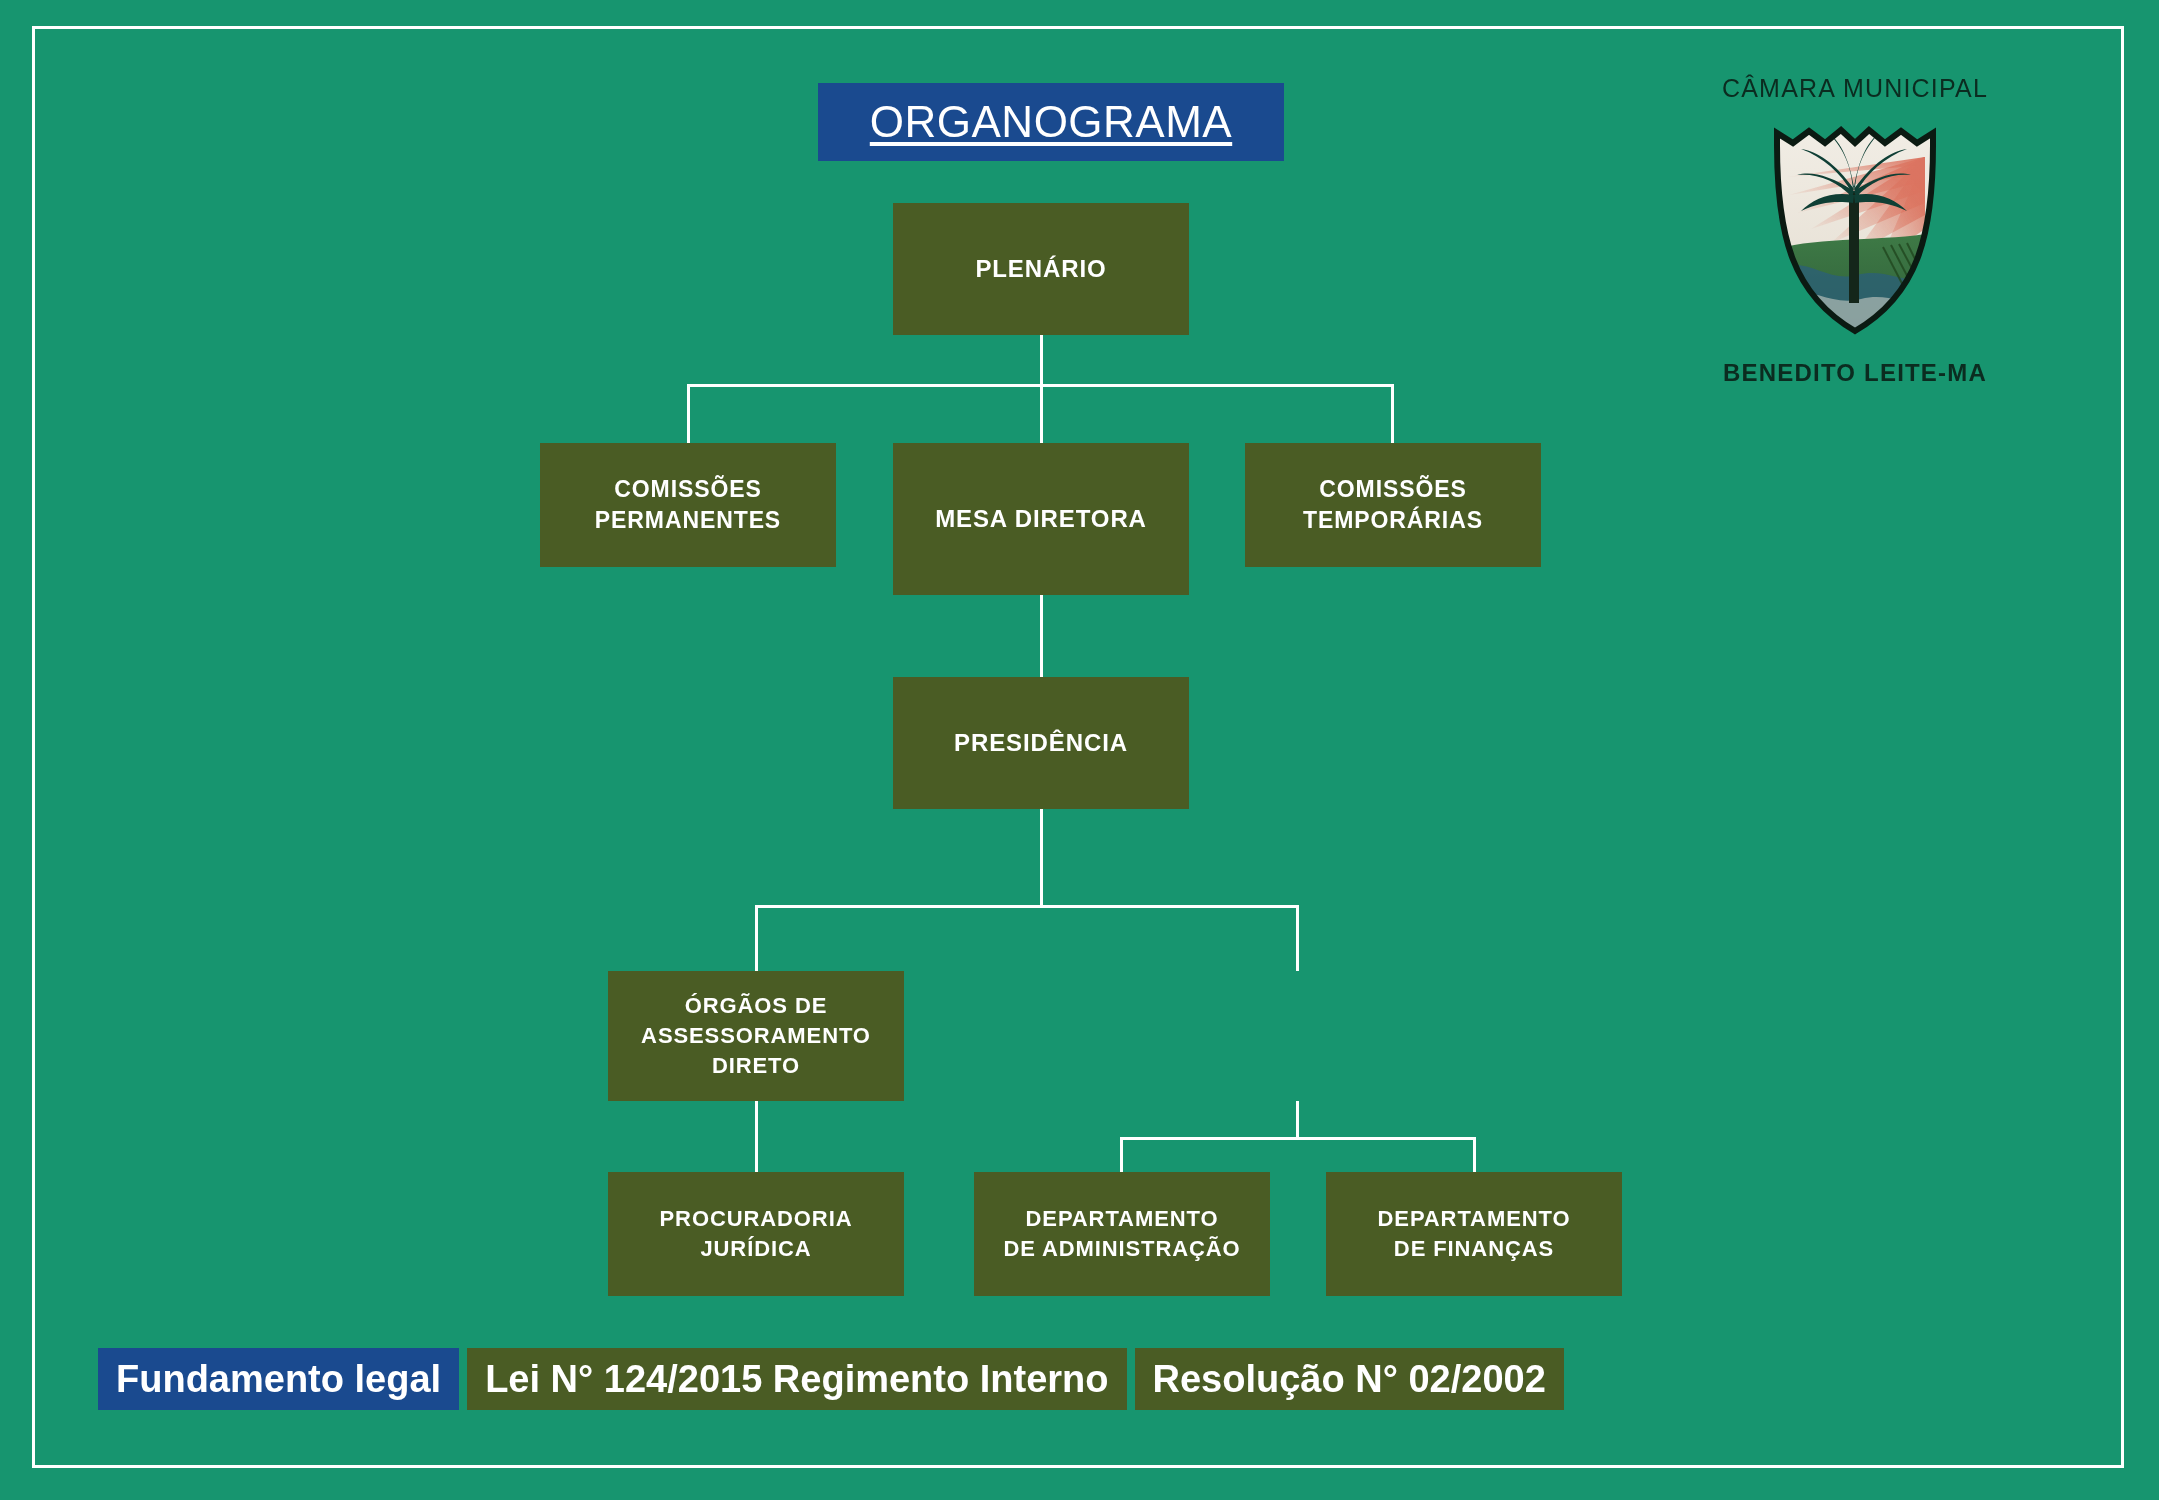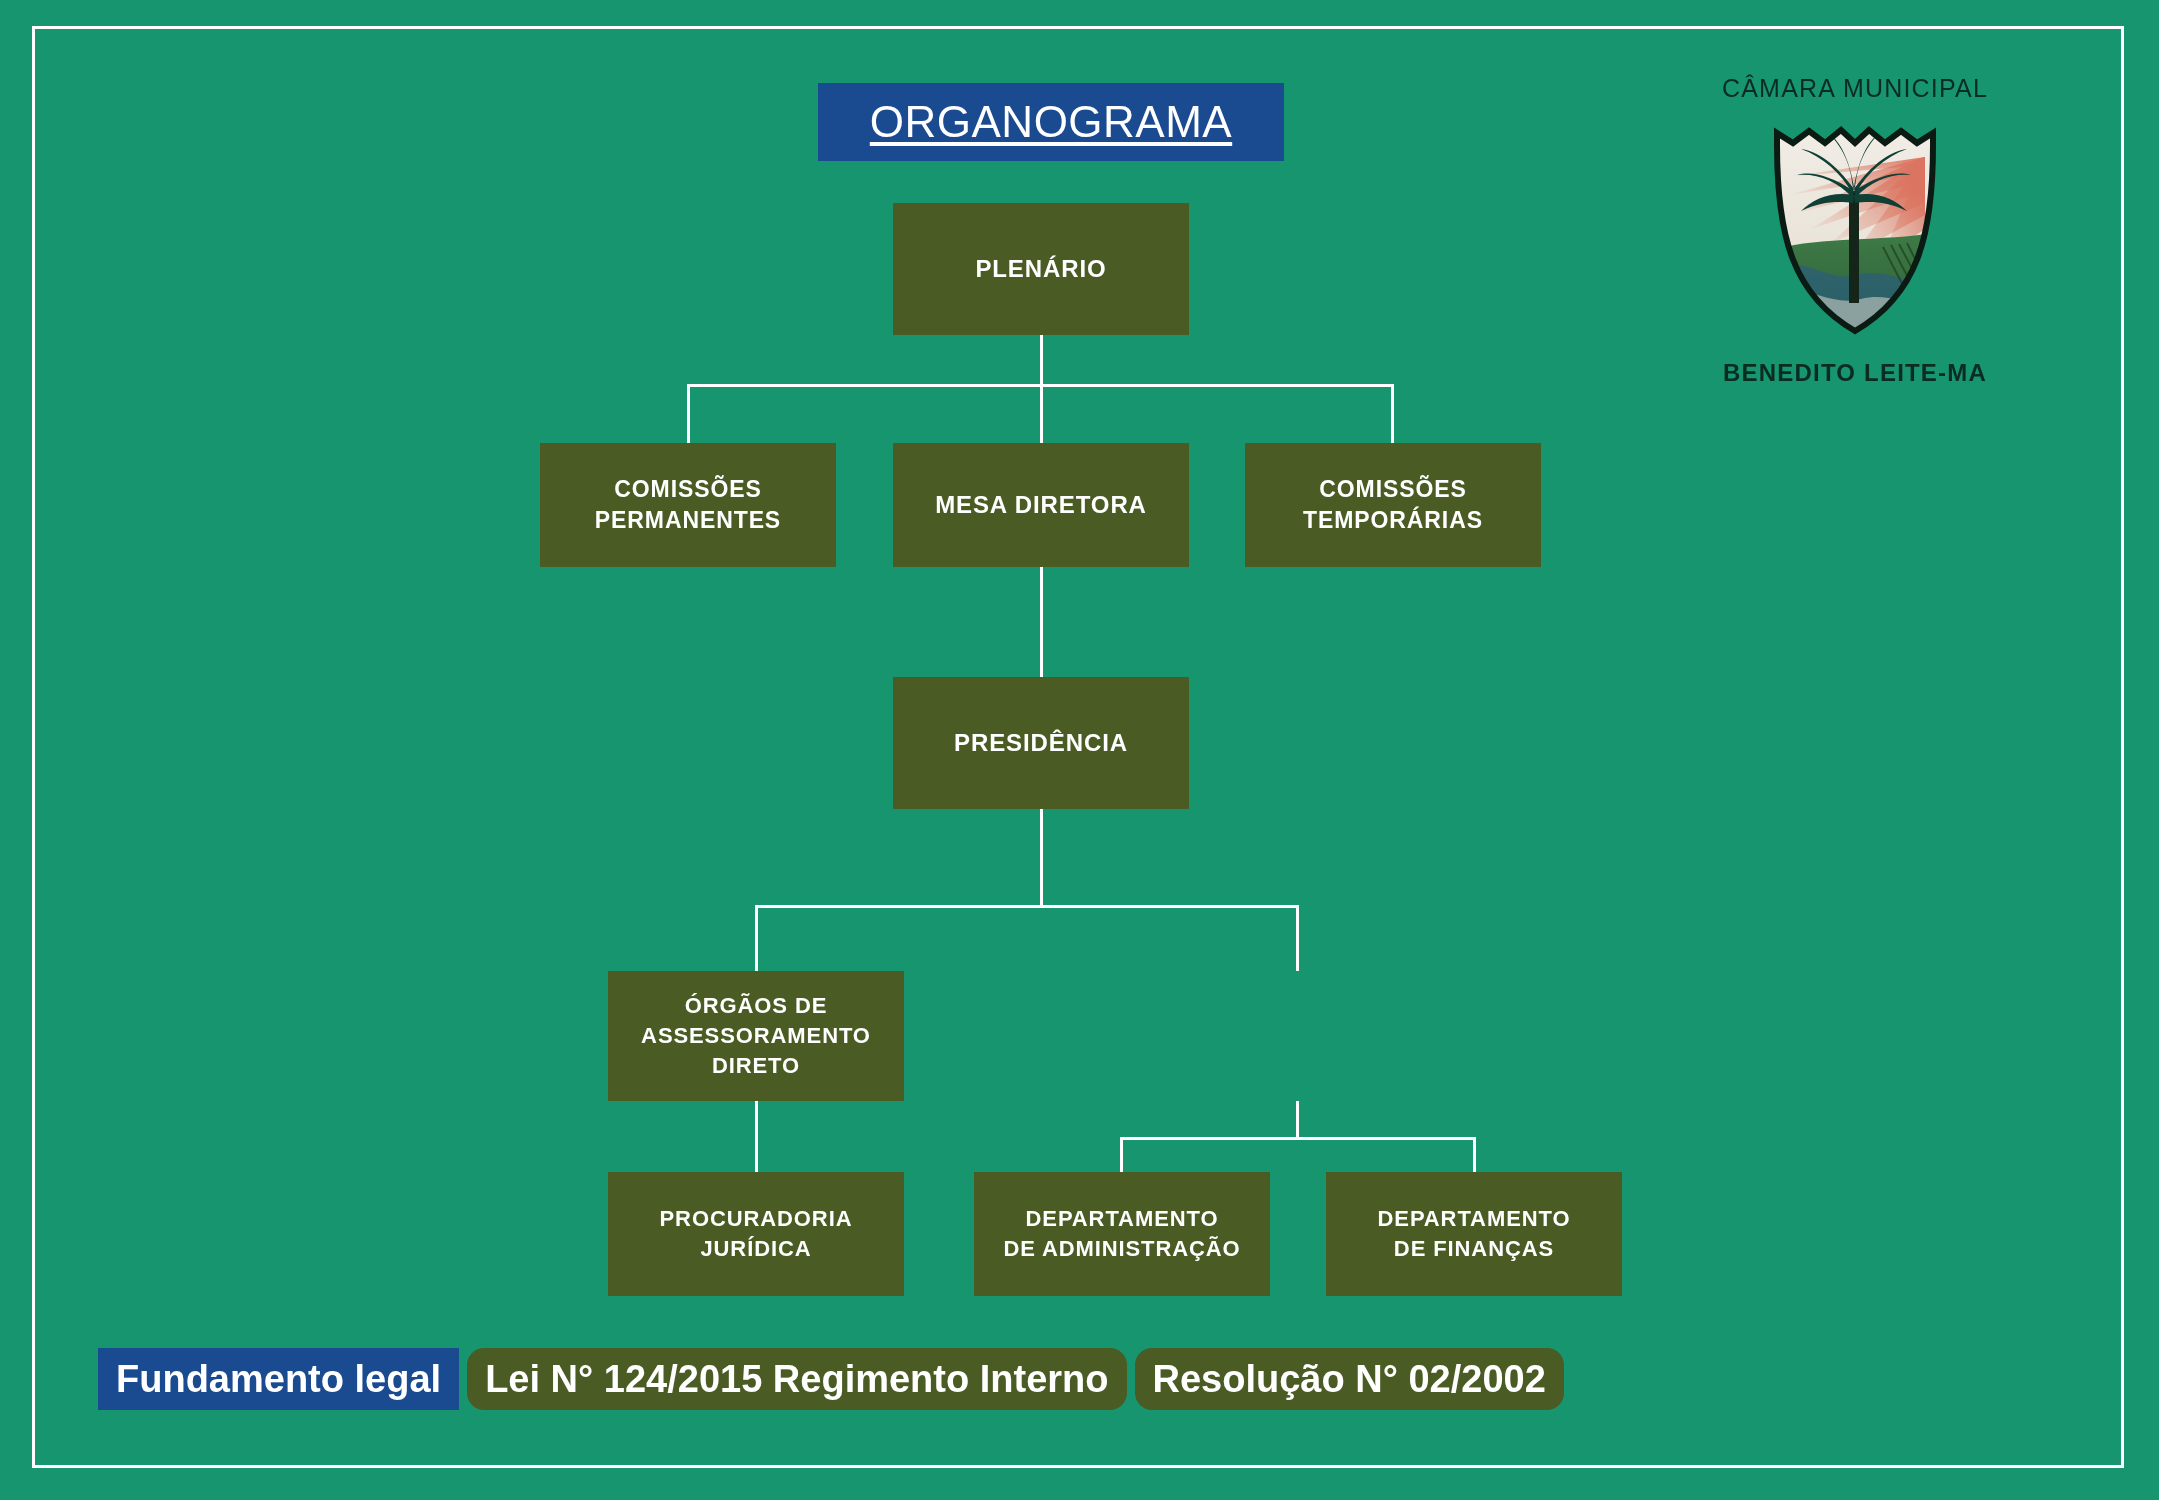--- a/index.html
+++ b/index.html
@@ -85,21 +85,21 @@
     justify-content: center;
     text-align: center;
     font-weight: bold;
     letter-spacing: 0.9px;
     line-height: 1.35;
     box-sizing: border-box;
     padding: 6px 10px;
   }
   .n-plenario      { left: 893px;  top: 203px;  width: 296px; height: 132px; font-size: 24px; }
   .n-comissoes-p   { left: 540px;  top: 443px;  width: 296px; height: 124px; font-size: 23px; }
-  .n-mesa          { left: 893px;  top: 443px;  width: 296px; height: 124px; font-size: 24px; }
+  .n-mesa          { left: 893px;  top: 443px;  width: 296px; height: 152px; font-size: 24px; }
   .n-comissoes-t   { left: 1245px; top: 443px;  width: 296px; height: 124px; font-size: 23px; }
   .n-presidencia   { left: 893px;  top: 677px;  width: 296px; height: 132px; font-size: 24px; }
   .n-orgaos-ass    { left: 608px;  top: 971px;  width: 296px; height: 130px; font-size: 22px; }
   .n-orgaos-aux    { left: 1149px; top: 971px;  width: 296px; height: 130px; font-size: 22px; }
   .n-procuradoria  { left: 608px;  top: 1172px; width: 296px; height: 124px; font-size: 22px; }
   .n-dep-adm       { left: 974px;  top: 1172px; width: 296px; height: 124px; font-size: 22px; }
   .n-dep-fin       { left: 1326px; top: 1172px; width: 296px; height: 124px; font-size: 22px; }
 
   
   .line {
@@ -123,21 +123,21 @@
     align-items: center;
     justify-content: center;
     color: #ffffff;
     font-weight: bold;
     font-size: 38px;
     padding: 0 18px;
     box-sizing: border-box;
     white-space: nowrap;
   }
   .footer-blue { background: #1a4a8f; }
-  .footer-olive { background: #4a5c24; border-radius: 17px; }
+  .footer-olive { background: #4a5c24; }
 </style>
 </head>
 <body>
 
 <div id="canvas">
 
   <div id="frame"></div>
 
   <div id="title-banner">
     <span class="title-text">ORGANOGRAMA</span>

